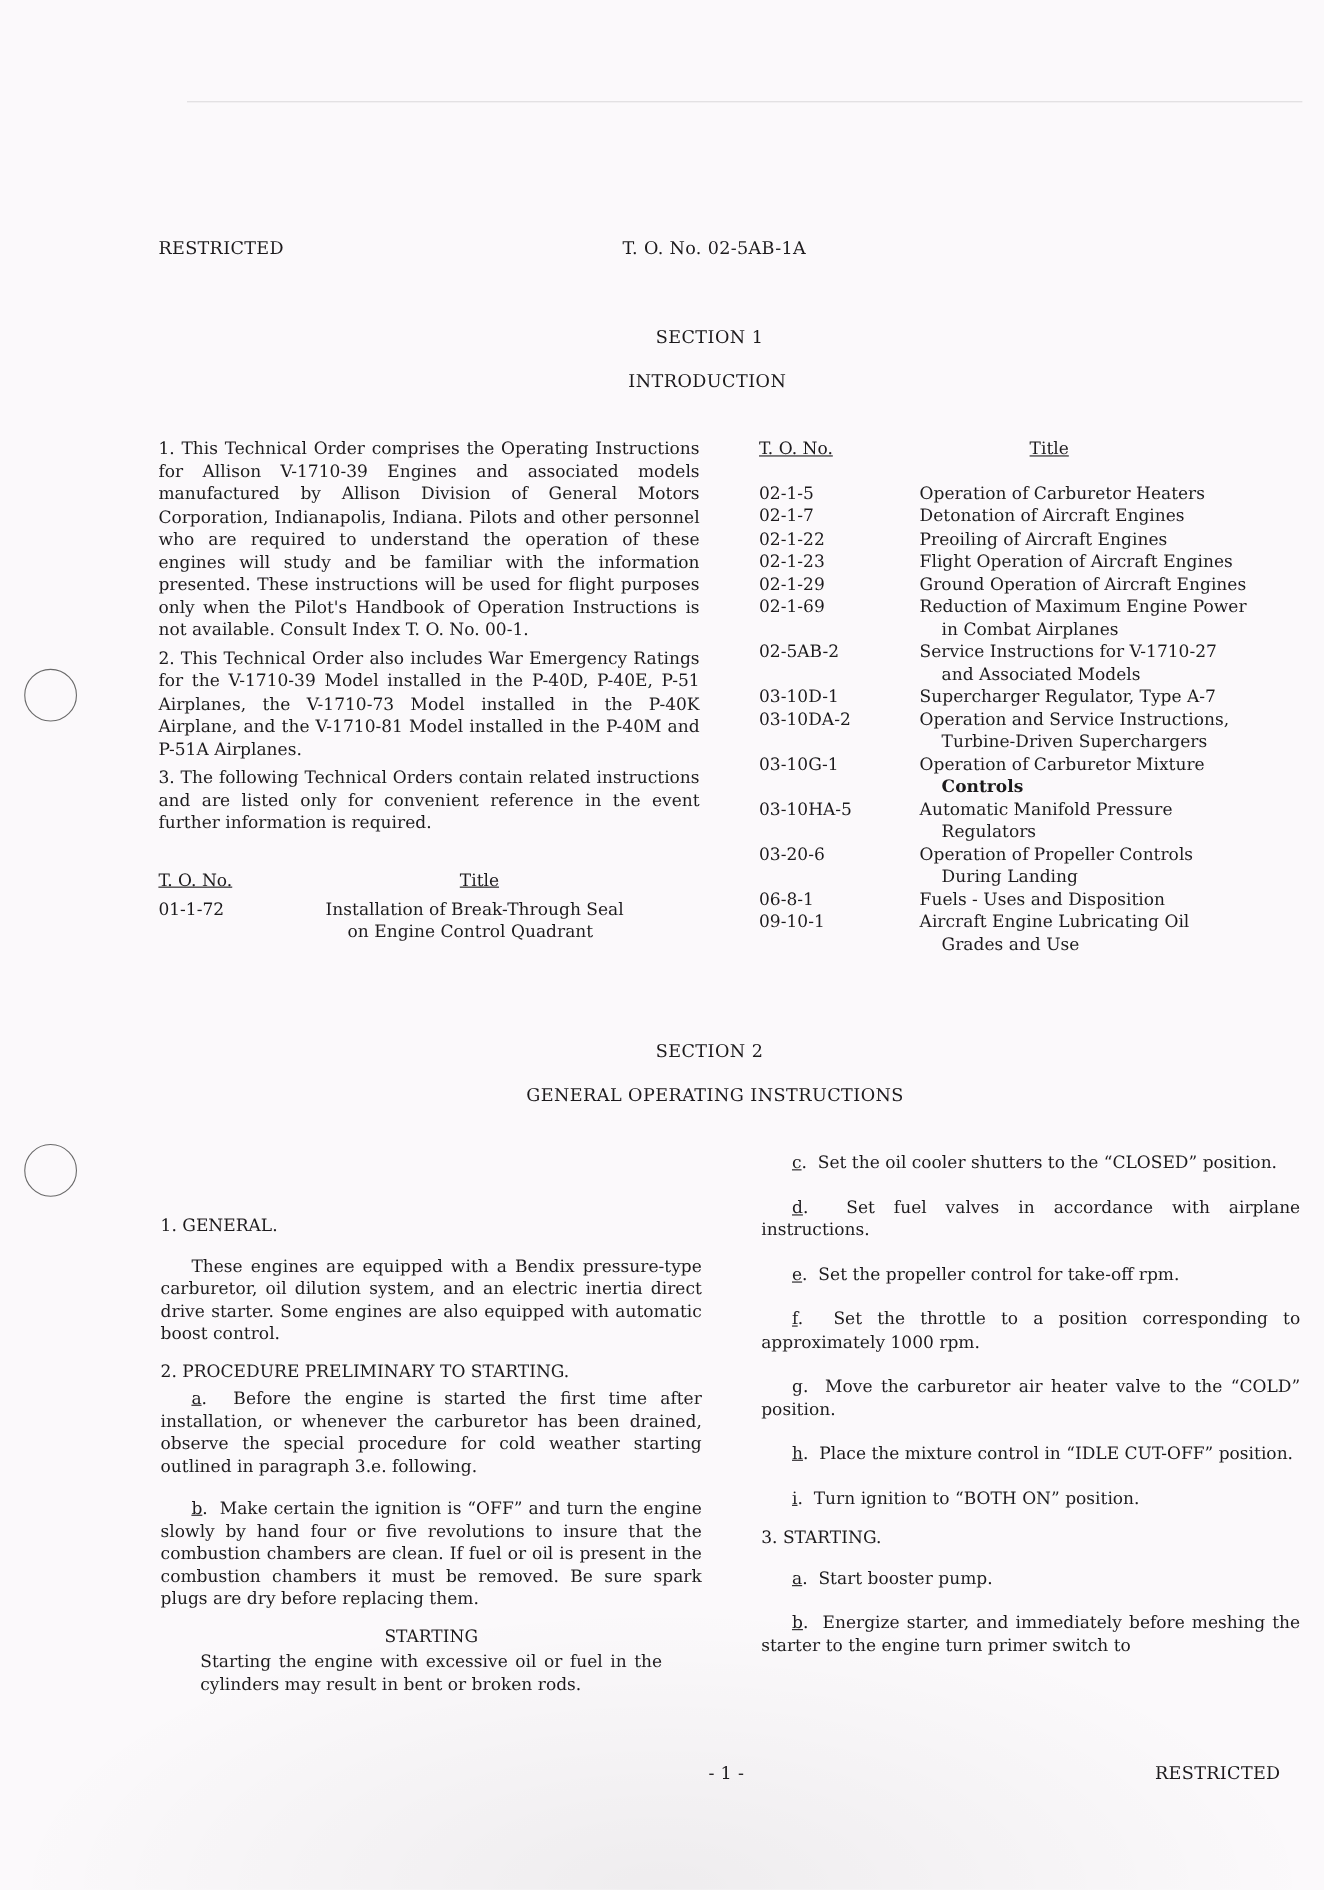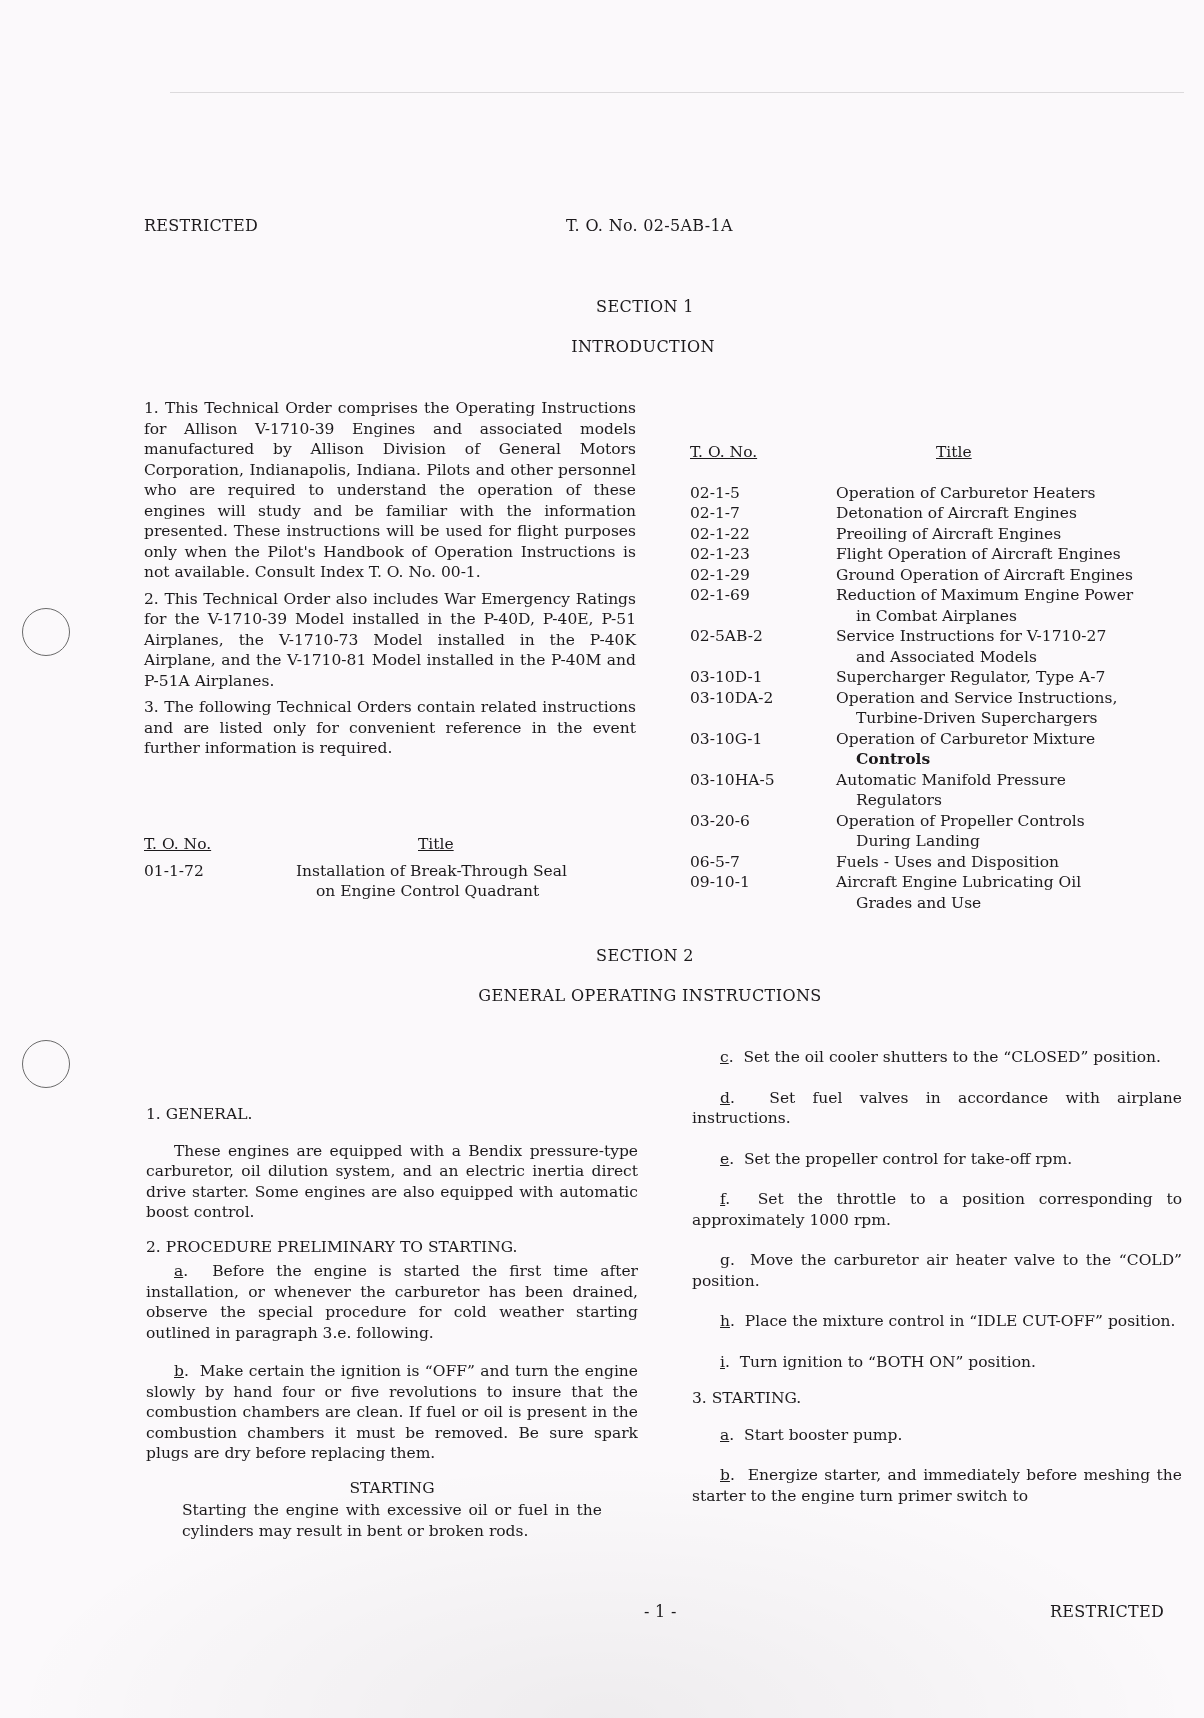--- a/index.html
+++ b/index.html
@@ -15,21 +15,21 @@
     .hdr { font-size: 16px; letter-spacing: 0.3px; }
     .sec-title { font-size: 16px; text-align: center; letter-spacing: 0.4px; }
     .para { line-height: 20.5px; text-align: justify; }
     .para p { margin: 0; }
     .u { text-decoration: underline; }
     .tbl { font-size: 15.5px; line-height: 20.5px; }
     .tbl .row { display: flex; }
     .tbl .num { flex: 0 0 auto; }
     .tbl .ttl { flex: 1; }
     .tbl .cont { padding-left: 20px; }
-    .hdrcell { text-decoration: underline; margin-top: 44px; }
+    .hdrcell { text-decoration: underline; }
     .noise {
       position: absolute; left: 0; right: 0; bottom: 0; height: 260px;
       background: radial-gradient(ellipse at 50% 100%, rgba(0,0,0,0.05), rgba(0,0,0,0) 70%);
       pointer-events: none;
     }
     .edge-mark { position: absolute; border: 1px solid #6a6a6a; border-radius: 50%; }
     .topline { position: absolute; top: 92px; left: 170px; right: 20px; height: 1px; background: rgba(0,0,0,0.12); }
   </style>
 </head>
 <body>
@@ -143,21 +143,21 @@
           </span>
         </div>
         <div class="row">
           <span class="num" style="width:146px;">03-20-6</span>
           <span class="ttl">
             <span style="display:block;">Operation of Propeller Controls</span>
             <span class="cont" style="display:block;">During Landing</span>
           </span>
         </div>
         <div class="row">
-          <span class="num" style="width:146px;">06-5-7</span>
+          <span class="num" style="width:146px;">06-8-1</span>
           <span class="ttl">
             <span style="display:block;">Fuels - Uses and Disposition</span>
           </span>
         </div>
         <div class="row">
           <span class="num" style="width:146px;">09-10-1</span>
           <span class="ttl">
             <span style="display:block;">Aircraft Engine Lubricating Oil</span>
             <span class="cont" style="display:block;">Grades and Use</span>
           </span>

